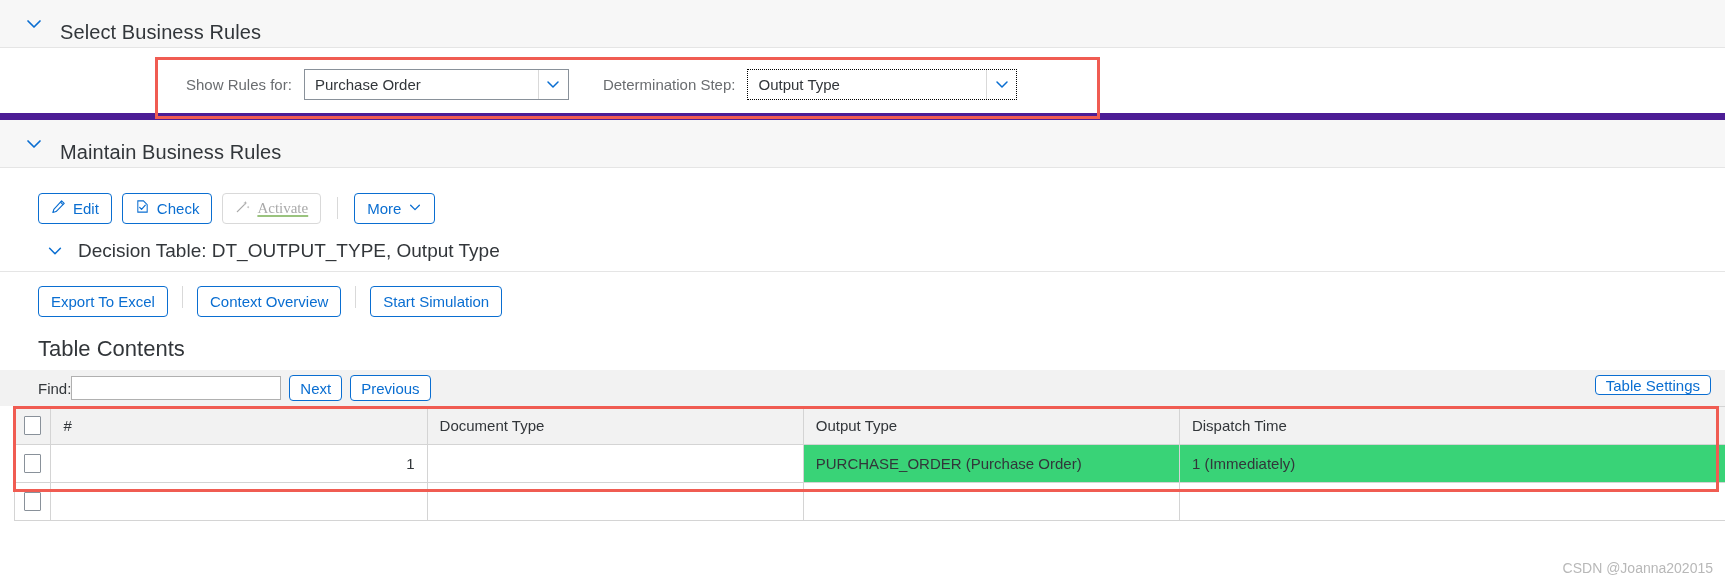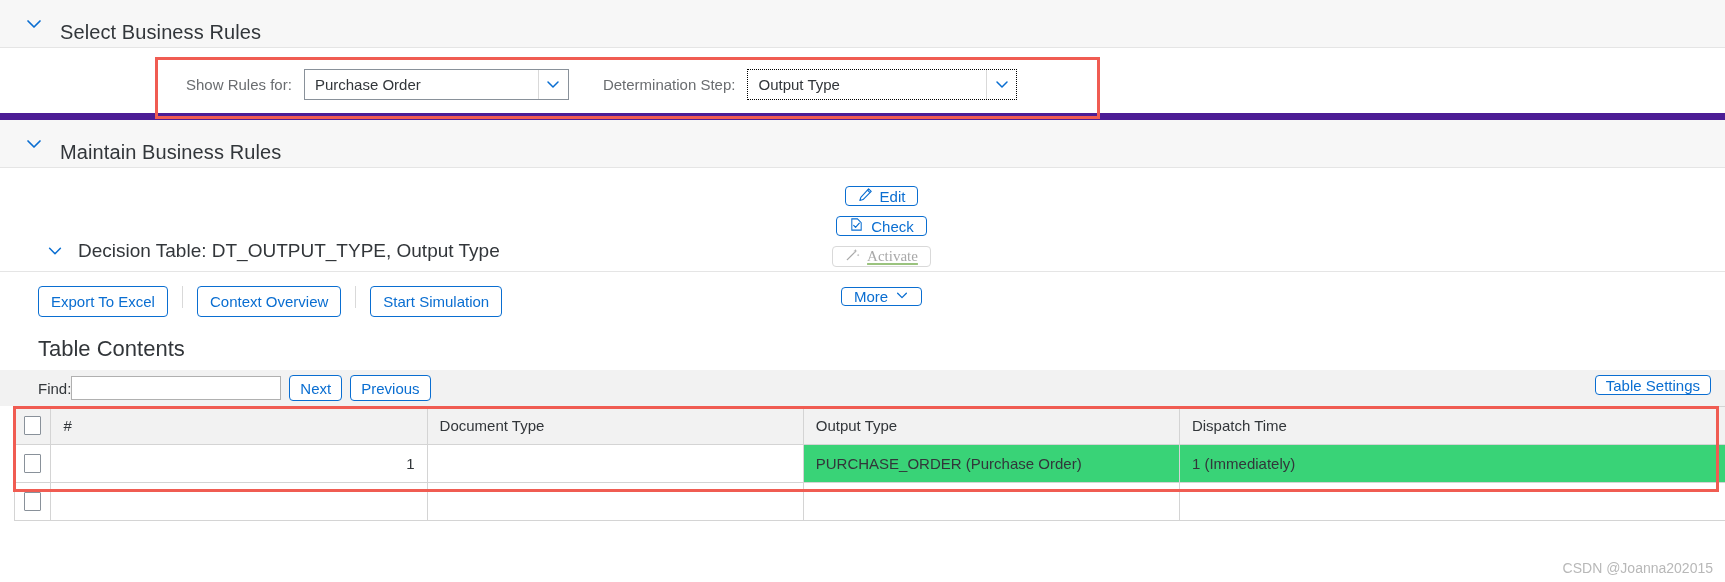--- a/index.html
+++ b/index.html
@@ -80,21 +80,20 @@
   .spacer-mid { width: 34px; }
 
   
   .content { padding: 0; }
 
   .toolbar {
     display:flex; align-items:center;
     padding: 18px 0 0 38px;
     gap: 10px;
     height: 62px;
-    flex-direction: column;
   }
   .btn {
     display:inline-flex; align-items:center; justify-content:center;
     gap: 7px;
     height: 31px;
     padding: 0 12px;
     border: 1px solid #0a6ed1;
     border-radius: 4px;
     background: #ffffff;
     color: #0a6ed1;

